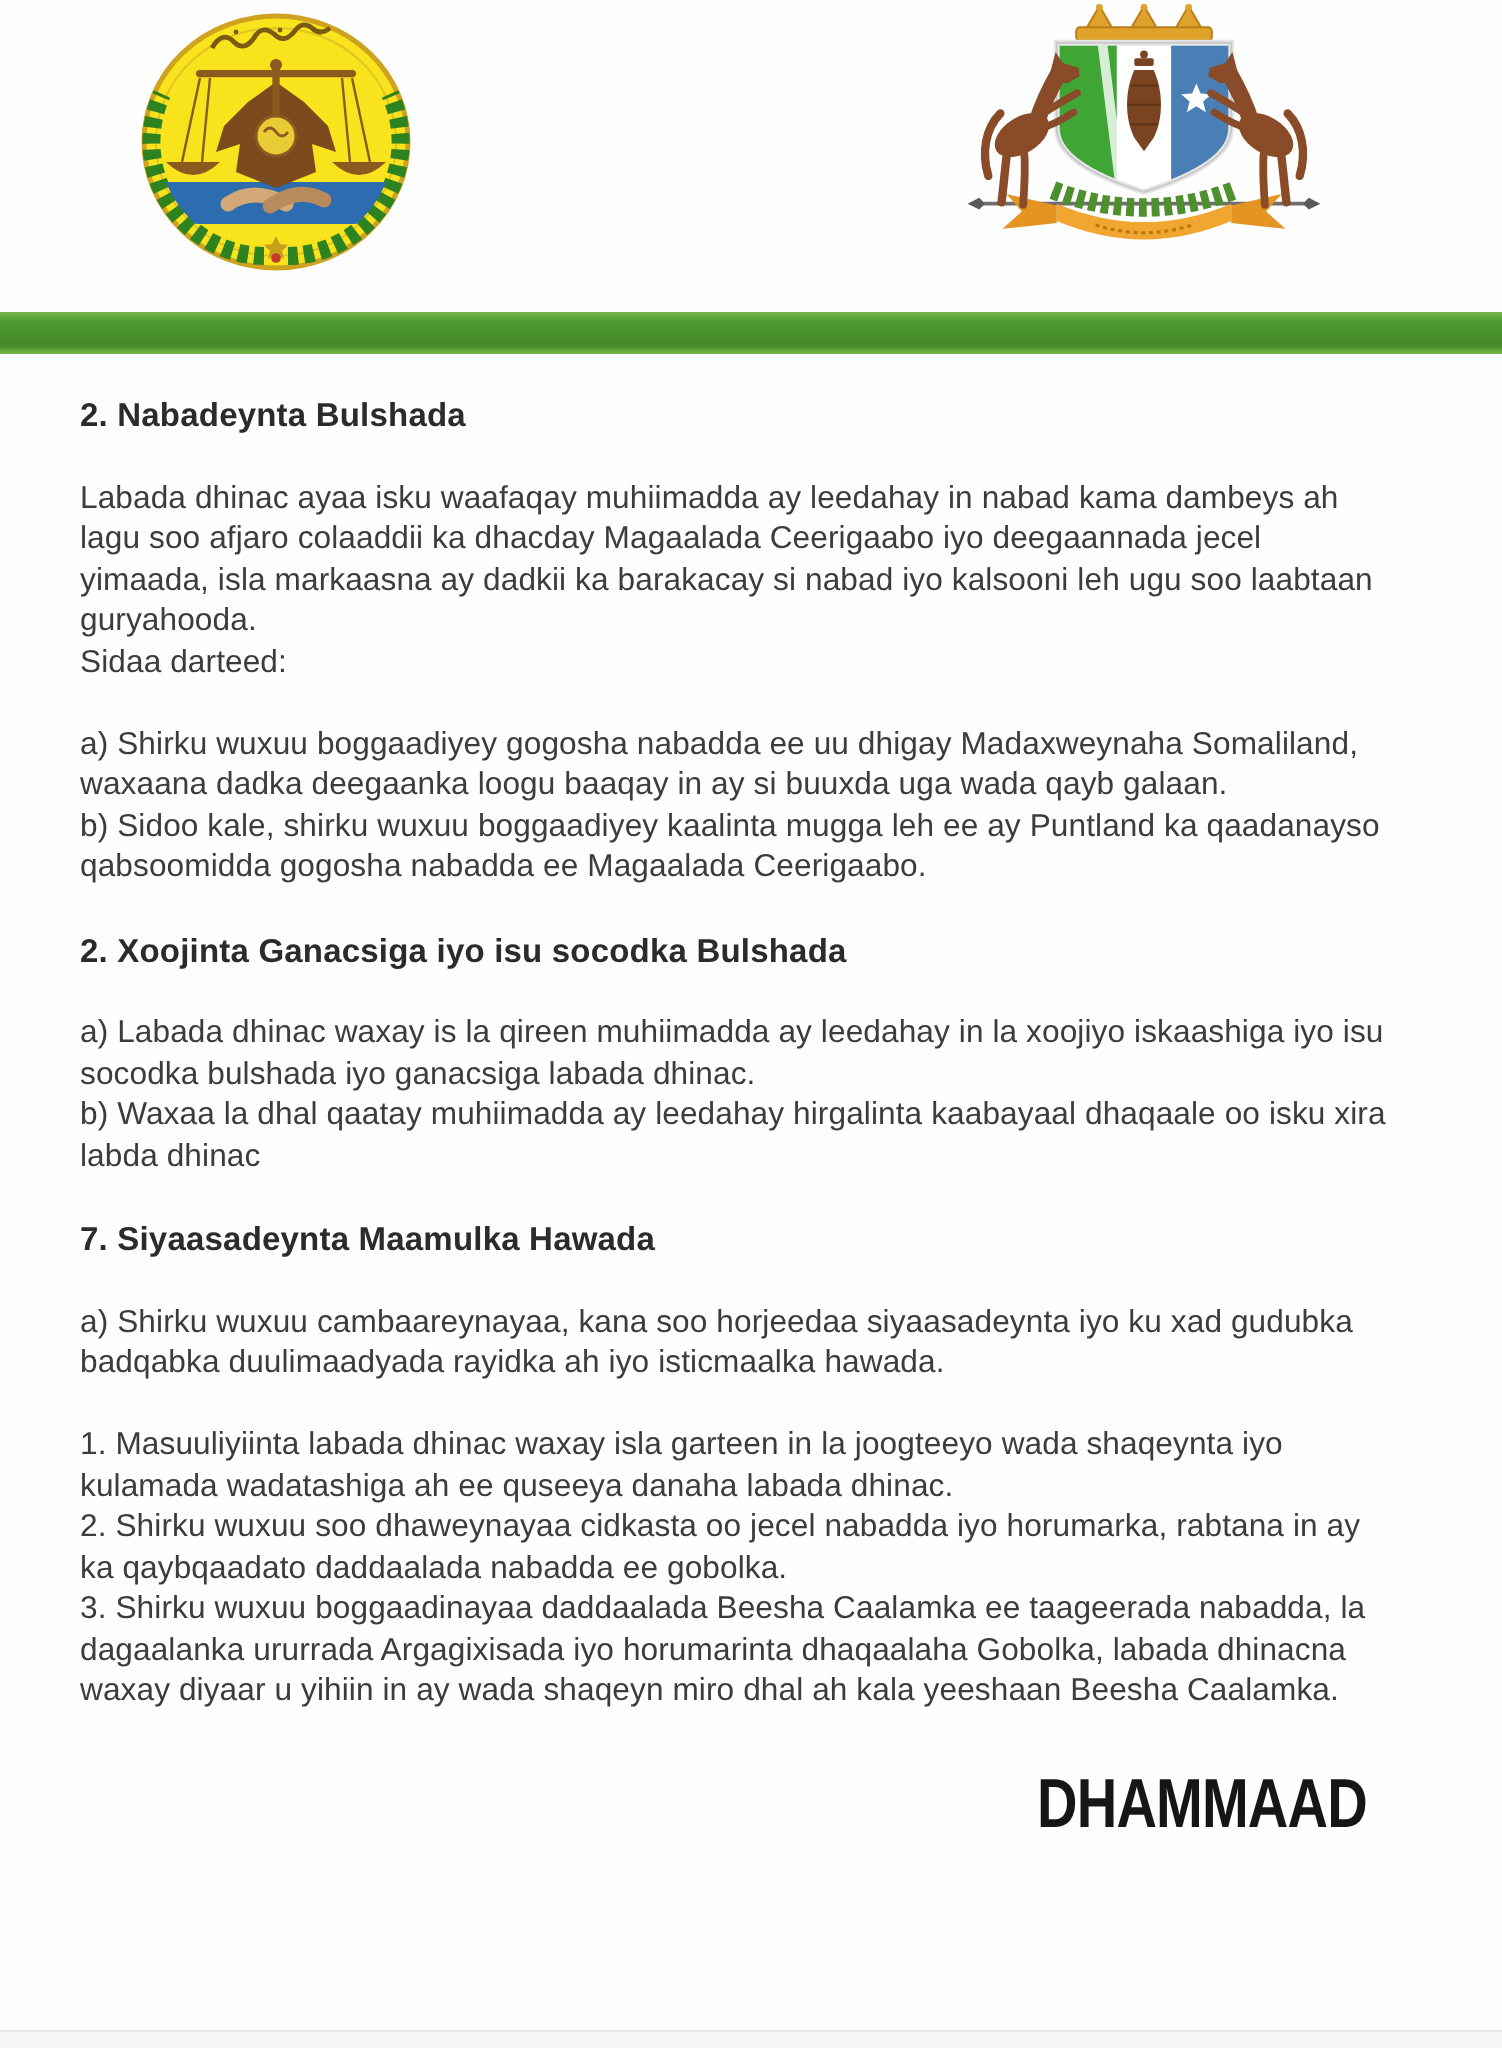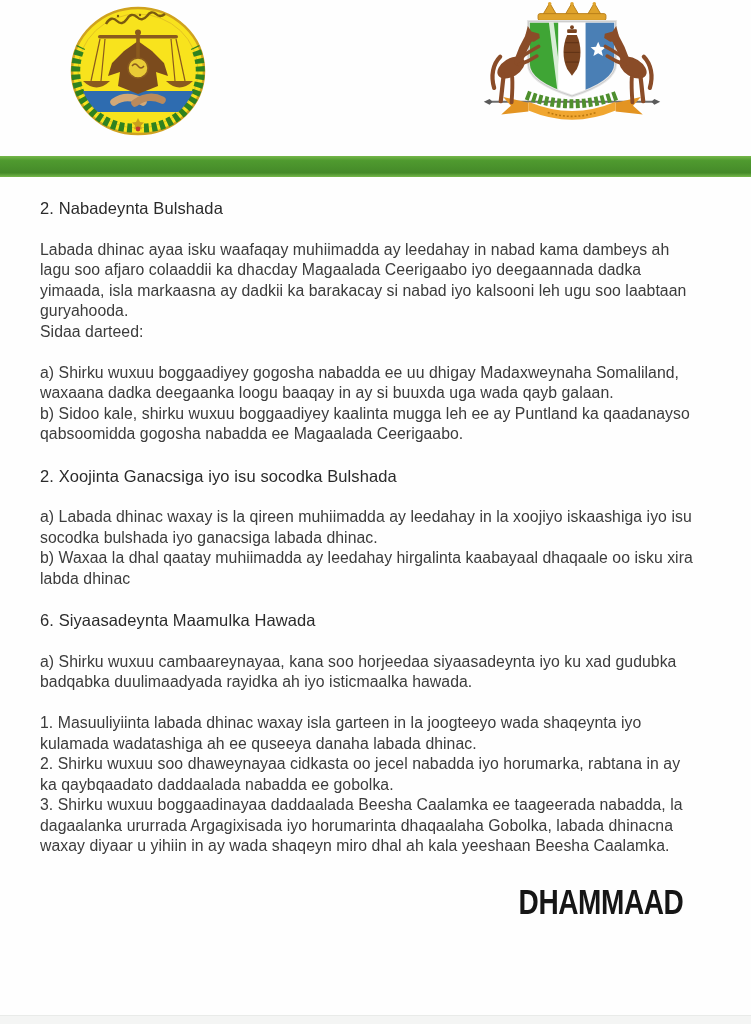--- a/index.html
+++ b/index.html
@@ -22,21 +22,21 @@
       var(--green-bar,#4f9a2f) 22%,
       #458a29 80%,
       var(--green-bar-edge,#76b84a) 100%);
   }
   .doc-body{
     position:absolute;left:40px;top:177px;width:658px;
     color:var(--text,#3c3c3c);
   }
   .doc-body h2{
     margin:21px 0 0;
-    font-size:16.5px;line-height:21px;font-weight:400;
+    font-size:16.5px;line-height:21px;font-weight:700;
     color:var(--heading,#2b2b2b);
     letter-spacing:.1px;
   }
   .doc-body p{
     margin:20.5px 0 0;
     font-size:15.8px;line-height:20.5px;
     white-space:pre-line;
     letter-spacing:.05px;
   }
   .end-marker{
@@ -170,34 +170,34 @@
     <use href="#pl-horse" transform="translate(6,18) scale(0.62)"></use>
     <use href="#pl-horse" transform="translate(184,18) scale(-0.62,0.62)"></use>
   </svg>
 
   <div class="green-bar"></div>
 
   <main class="doc-body">
 
     <section>
       <h2>2. Nabadeynta Bulshada</h2>
-      <p>Labada dhinac ayaa isku waafaqay muhiimadda ay leedahay in nabad kama dambeys ah lagu soo afjaro colaaddii ka dhacday Magaalada Ceerigaabo iyo deegaannada dadka yimaada, isla markaasna ay dadkii ka barakacay si nabad iyo kalsooni leh ugu soo laabtaan guryahooda.
+      <p>Labada dhinac ayaa isku waafaqay muhiimadda ay leedahay in nabad kama dambeys ah lagu soo afjaro colaaddii ka dhacday Magaalada Ceerigaabo iyo deegaannada jecel yimaada, isla markaasna ay dadkii ka barakacay si nabad iyo kalsooni leh ugu soo laabtaan guryahooda.
 Sidaa darteed:</p>
       <p>a) Shirku wuxuu boggaadiyey gogosha nabadda ee uu dhigay Madaxweynaha Somaliland, waxaana dadka deegaanka loogu baaqay in ay si buuxda uga wada qayb galaan.
 b) Sidoo kale, shirku wuxuu boggaadiyey kaalinta mugga leh ee ay Puntland ka qaadanayso qabsoomidda gogosha nabadda ee Magaalada Ceerigaabo.</p>
     </section>
 
     <section>
       <h2>2. Xoojinta Ganacsiga iyo isu socodka Bulshada</h2>
       <p>a) Labada dhinac waxay is la qireen muhiimadda ay leedahay in la xoojiyo iskaashiga iyo isu socodka bulshada iyo ganacsiga labada dhinac.
 b) Waxaa la dhal qaatay muhiimadda ay leedahay hirgalinta kaabayaal dhaqaale oo isku xira labda dhinac</p>
     </section>
 
     <section>
-      <h2>6. Siyaasadeynta Maamulka Hawada</h2>
+      <h2>7. Siyaasadeynta Maamulka Hawada</h2>
       <p>a) Shirku wuxuu cambaareynayaa, kana soo horjeedaa siyaasadeynta iyo ku xad gudubka badqabka duulimaadyada rayidka ah iyo isticmaalka hawada.</p>
     </section>
 
     <section>
       <p>1. Masuuliyiinta labada dhinac waxay isla garteen in la joogteeyo wada shaqeynta iyo kulamada wadatashiga ah ee quseeya danaha labada dhinac.
 2. Shirku wuxuu soo dhaweynayaa cidkasta oo jecel nabadda iyo horumarka, rabtana in ay ka qaybqaadato daddaalada nabadda ee gobolka.
 3. Shirku wuxuu boggaadinayaa daddaalada Beesha Caalamka ee taageerada nabadda, la dagaalanka ururrada Argagixisada iyo horumarinta dhaqaalaha Gobolka, labada dhinacna waxay diyaar u yihiin in ay wada shaqeyn miro dhal ah kala yeeshaan Beesha Caalamka.</p>
     </section>
 
     <div class="end-marker">

